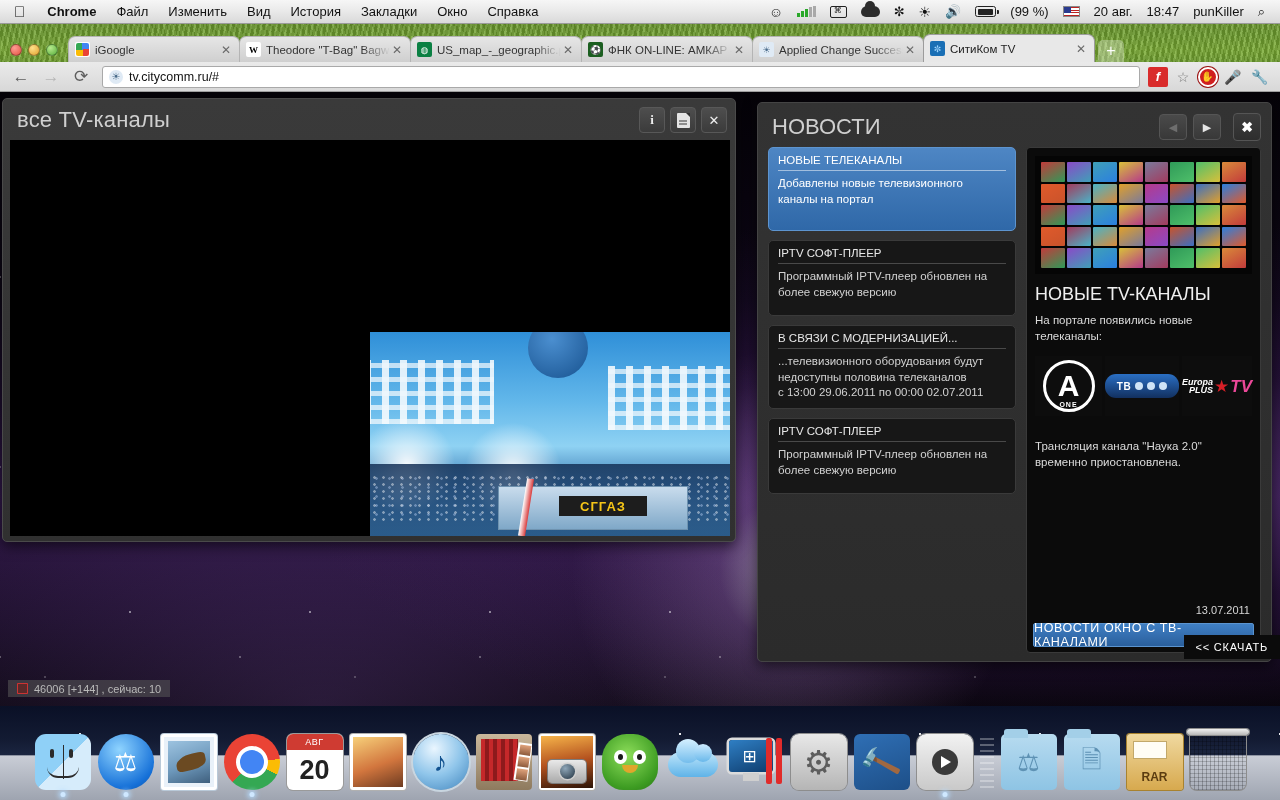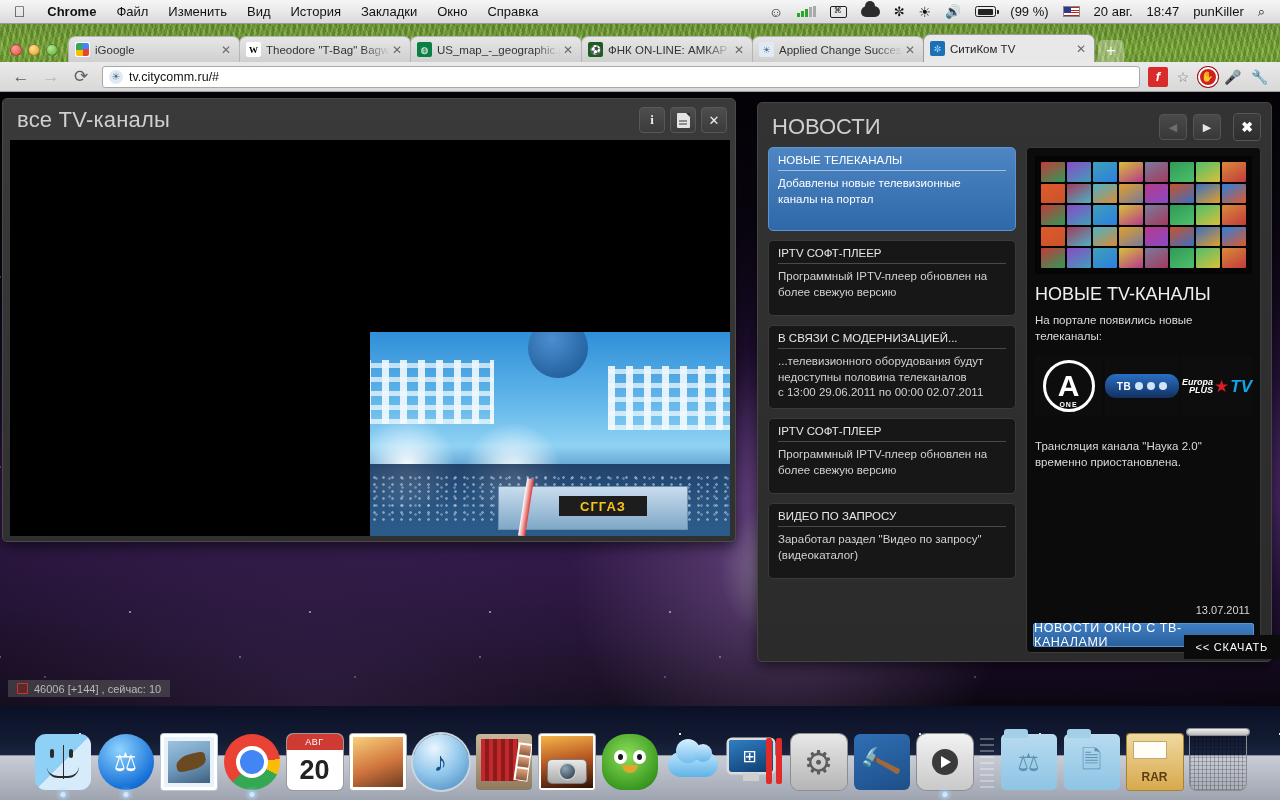--- a/index.html
+++ b/index.html
@@ -194,21 +194,21 @@
          display:flex;align-items:center;justify-content:center;color:#fff;
          font-size:30px;font-weight:bold;font-family:"Liberation Sans",sans-serif;}
   .aone b{ position:absolute; bottom:1px; font-size:7px; letter-spacing:1px; }
   .tv3{ width:74px;height:22px;border-radius:11px;background:linear-gradient(to bottom,#2a6fc4,#12305f);
         display:flex;align-items:center;justify-content:center;gap:4px;padding:12px 7px;}
   .tv3 span{ color:#fff;font-size:10px;font-weight:bold;letter-spacing:.5px; }
   .tv3 i{ width:8px;height:8px;border-radius:50%;background:#cfe4f7;display:block; }
   .eptv{ display:flex; align-items:center; gap:1px; }
   .eptv .ep{ color:#fff; font-size:9px; font-weight:bold; font-style:italic; line-height:.95; text-align:right; }
   .eptv .star{ color:#d81f26; font-size:17px; line-height:1; }
-  .eptv .tvv{ color:#0ea5e9; font-size:17px; font-weight:bold; font-style:italic; line-height:1; }
+  .eptv .tvv{ color:#ec4899; font-size:17px; font-weight:bold; font-style:italic; line-height:1; }
   #ndetail .dsub{ font-size:11.5px; color:#dcdcdc; line-height:1.4; margin-top:22px; white-space:pre-line; }
   #ndetail .ddate{ position:absolute; right:10px; bottom:36px; font-size:11px; color:#d6d6d6; }
   #openbtn{ position:absolute; left:6px; right:6px; bottom:5px; height:24px;
             background:linear-gradient(to bottom,#3f7fc4,#2a5f9c); border:1px solid #5b94cf; border-radius:2px;
             display:flex; align-items:center; justify-content:center;
             color:#fff; font-size:12.5px; letter-spacing:.6px; }
 
   
   #counter{ position:absolute; left:8px; bottom:9px; height:17px; padding:0 9px;
             background:rgba(90,90,90,.55); display:flex; align-items:center; gap:6px;
@@ -469,43 +469,38 @@
         <div class="arrbtn dim">◀</div>
         <div class="arrbtn">▶</div>
         <div class="closebtn">✖</div>
       </div>
     </div>
 
     <div class="nbody">
       <div id="newslist">
         <div class="nitem i0 sel">
           <div class="nih">НОВЫЕ ТЕЛЕКАНАЛЫ</div>
-          <div class="nit">Добавлены новые телевизионные
+          <div class="nit">Добавлены новые телевизионного
 каналы на портал</div>
         </div>
         <div class="nitem i1">
           <div class="nih">IPTV СОФТ-ПЛЕЕР</div>
           <div class="nit">Программный IPTV-плеер обновлен на
 более свежую версию</div>
         </div>
         <div class="nitem i2">
           <div class="nih">В СВЯЗИ С МОДЕРНИЗАЦИЕЙ...</div>
           <div class="nit">...телевизионного оборудования будут
 недоступны половина телеканалов
 с 13:00 29.06.2011 по 00:00 02.07.2011</div>
         </div>
         <div class="nitem i3">
           <div class="nih">IPTV СОФТ-ПЛЕЕР</div>
           <div class="nit">Программный IPTV-плеер обновлен на
 более свежую версию</div>
-        </div>
-        <div class="nitem i4">
-          <div class="nih">ВИДЕО ПО ЗАПРОСУ</div>
-          <div class="nit">Заработал раздел "Видео по запросу"
-(видеокаталог)</div>
         </div>
       </div>
 
       <div id="ndetail">
         <div id="thumbgrid">
             <i style="background: linear-gradient(150deg, rgb(194, 59, 59), rgb(47, 154, 88));"></i>
             <i style="background: linear-gradient(150deg, rgb(138, 74, 199), rgb(63, 160, 184));"></i>
             <i style="background: linear-gradient(150deg, rgb(63, 160, 184), rgb(43, 127, 224));"></i>
             <i style="background: linear-gradient(150deg, rgb(216, 192, 58), rgb(181, 58, 138));"></i>
             <i style="background: linear-gradient(150deg, rgb(122, 122, 156), rgb(163, 59, 94));"></i>

